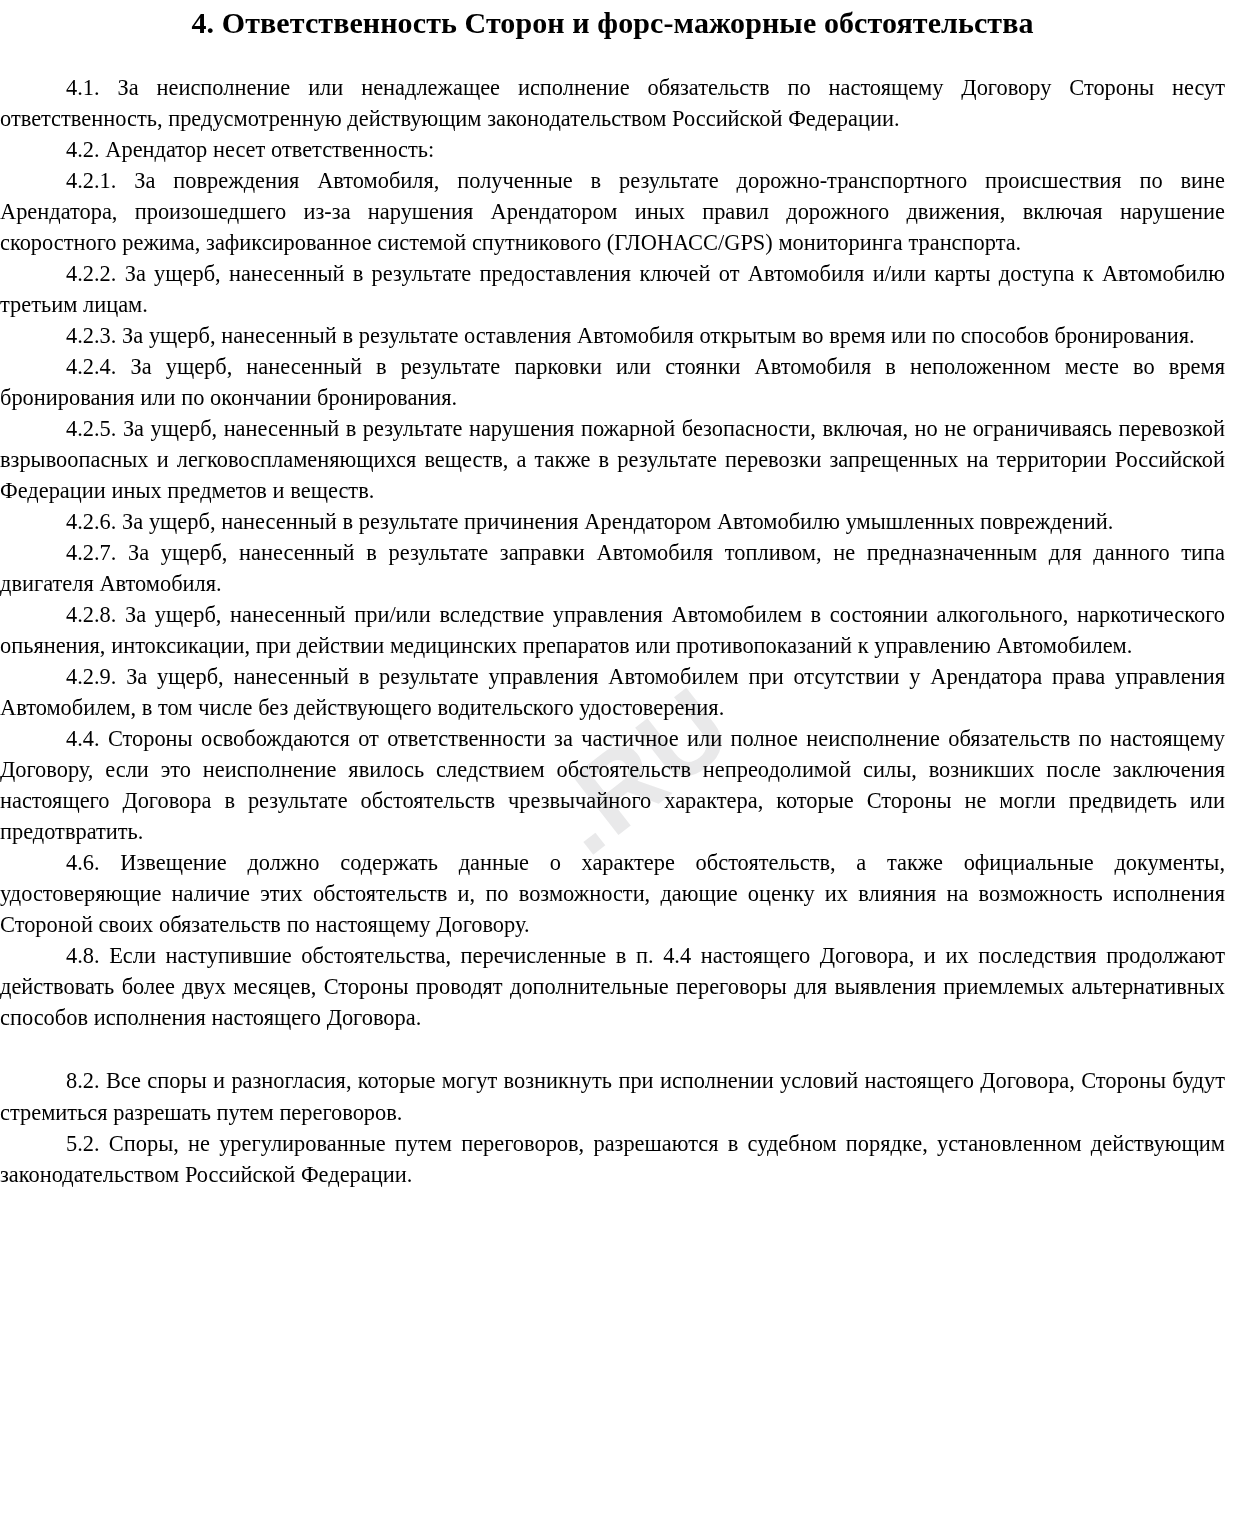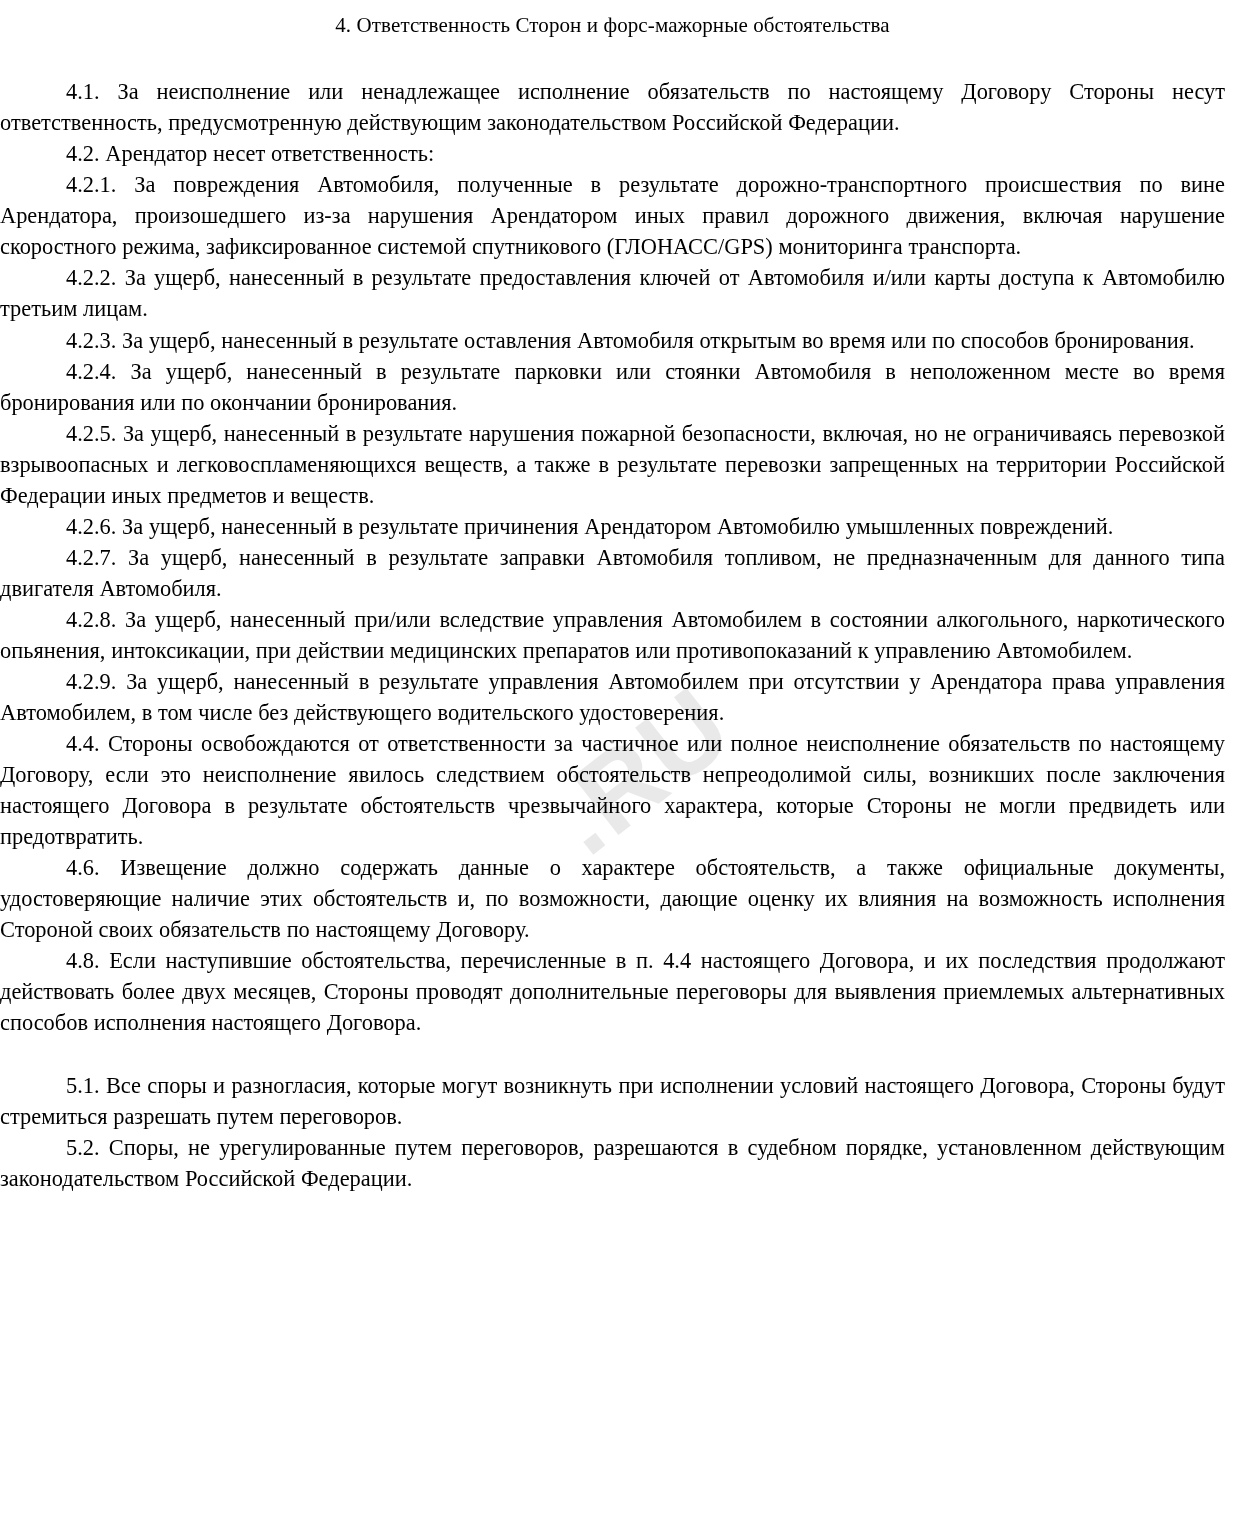--- a/index.html
+++ b/index.html
@@ -50,25 +50,25 @@
     user-select: none;
   }
 
   
   #content {
     position: relative;
     z-index: 1;
   }
 
   h2.section-heading {
-    font-size: 21px;
-    font-weight: 400;
+    font-size: 30px;
+    font-weight: 700;
     text-align: center;
     margin: 0;
-    padding: 12px;
+    padding: 4px;
     line-height: 1.25;
     letter-spacing: 0.1px;
   }
 
   .heading-4 {
     padding-top: 13px;
   }
 
   .heading-5 {
     padding-top: 40px;
@@ -119,18 +119,18 @@
       <p class="clause">4.2.7. За ущерб, нанесенный в результате заправки Автомобиля топливом, не предназначенным для данного типа двигателя Автомобиля.</p>
       <p class="clause">4.2.8. За ущерб, нанесенный при/или вследствие управления Автомобилем в состоянии алкогольного, наркотического опьянения, интоксикации, при действии медицинских препаратов или противопоказаний к управлению Автомобилем.</p>
       <p class="clause">4.2.9. За ущерб, нанесенный в результате управления Автомобилем при отсутствии у Арендатора права управления Автомобилем, в том числе без действующего водительского удостоверения.</p>
       <p class="clause">4.4. Стороны освобождаются от ответственности за частичное или полное неисполнение обязательств по настоящему Договору, если это неисполнение явилось следствием обстоятельств непреодолимой силы, возникших после заключения настоящего Договора в результате обстоятельств чрезвычайного характера, которые Стороны не могли предвидеть или предотвратить.</p>
       <p class="clause">4.6. Извещение должно содержать данные о характере обстоятельств, а также официальные документы, удостоверяющие наличие этих обстоятельств и, по возможности, дающие оценку их влияния на возможность исполнения Стороной своих обязательств по настоящему Договору.</p>
       <p class="clause">4.8. Если наступившие обстоятельства, перечисленные в п. 4.4 настоящего Договора, и их последствия продолжают действовать более двух месяцев, Стороны проводят дополнительные переговоры для выявления приемлемых альтернативных способов исполнения настоящего Договора.</p>
     </div>
 
 
     <div class="para-block after-heading-5">
-      <p class="clause">5.1. Все споры и разногласия, которые могут возникнуть при исполнении условий настоящего Договора, Стороны будут стремиться разрешать путем переговоров.</p>
+      <p class="clause">8.2. Все споры и разногласия, которые могут возникнуть при исполнении условий настоящего Договора, Стороны будут стремиться разрешать путем переговоров.</p>
       <p class="clause">5.2. Споры, не урегулированные путем переговоров, разрешаются в судебном порядке, установленном действующим законодательством Российской Федерации.</p>
     </div>
 
   </div>
 </div>
 
 </body></html>

